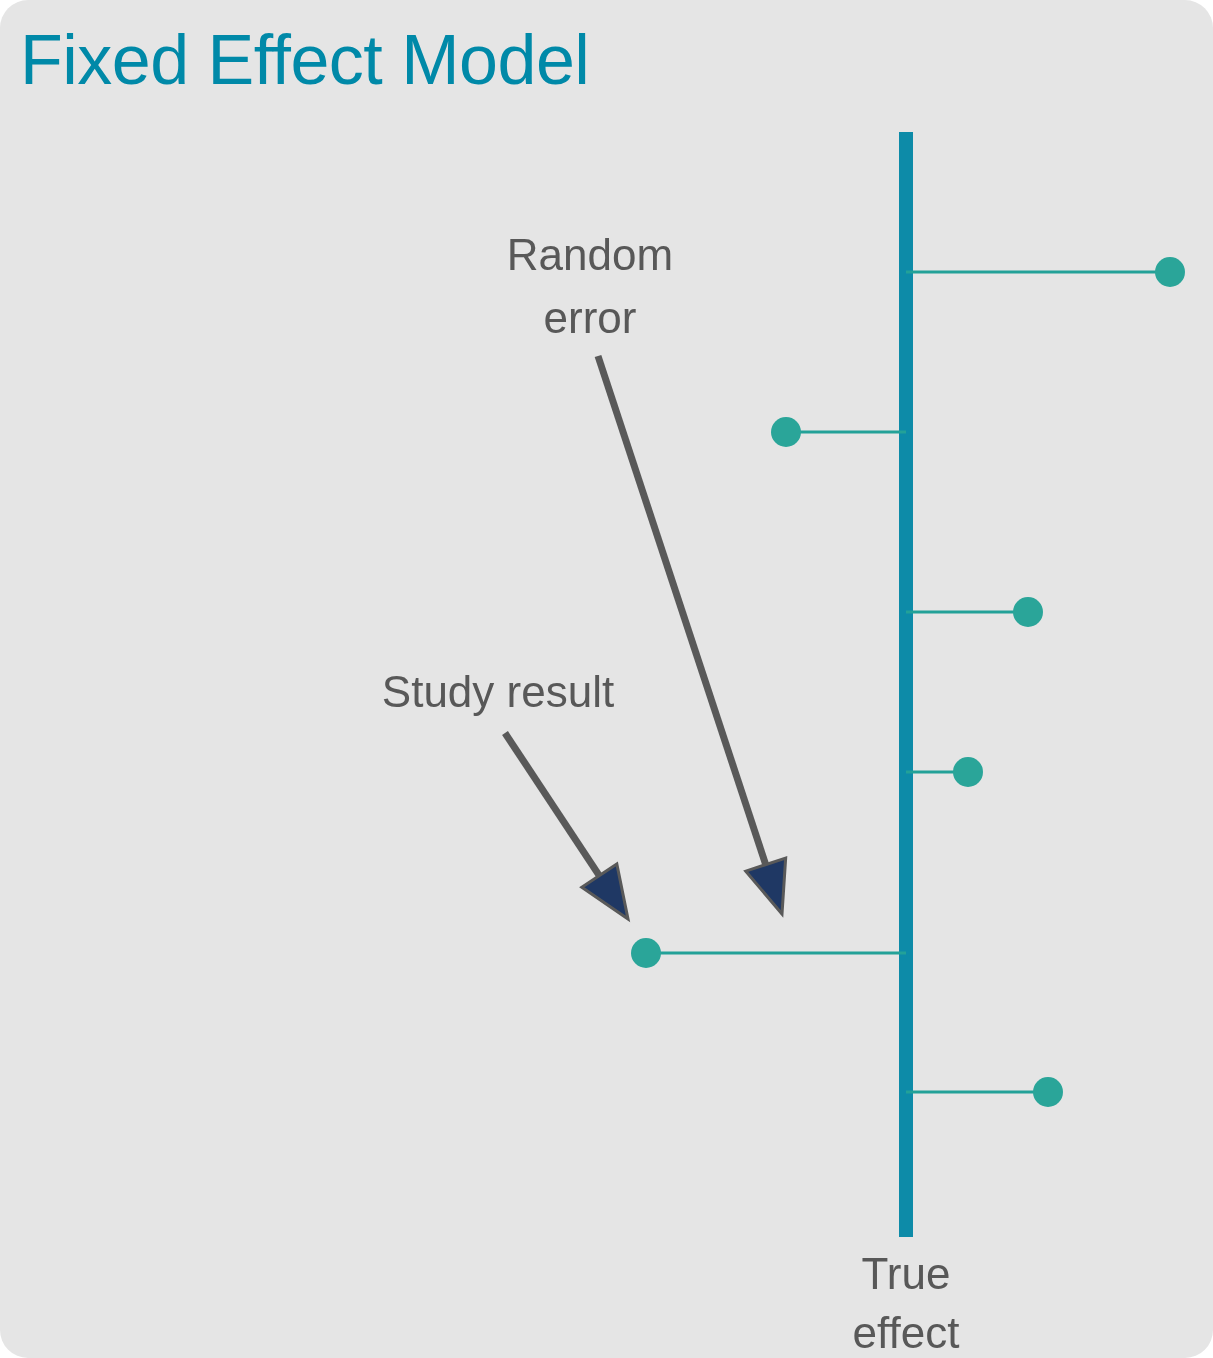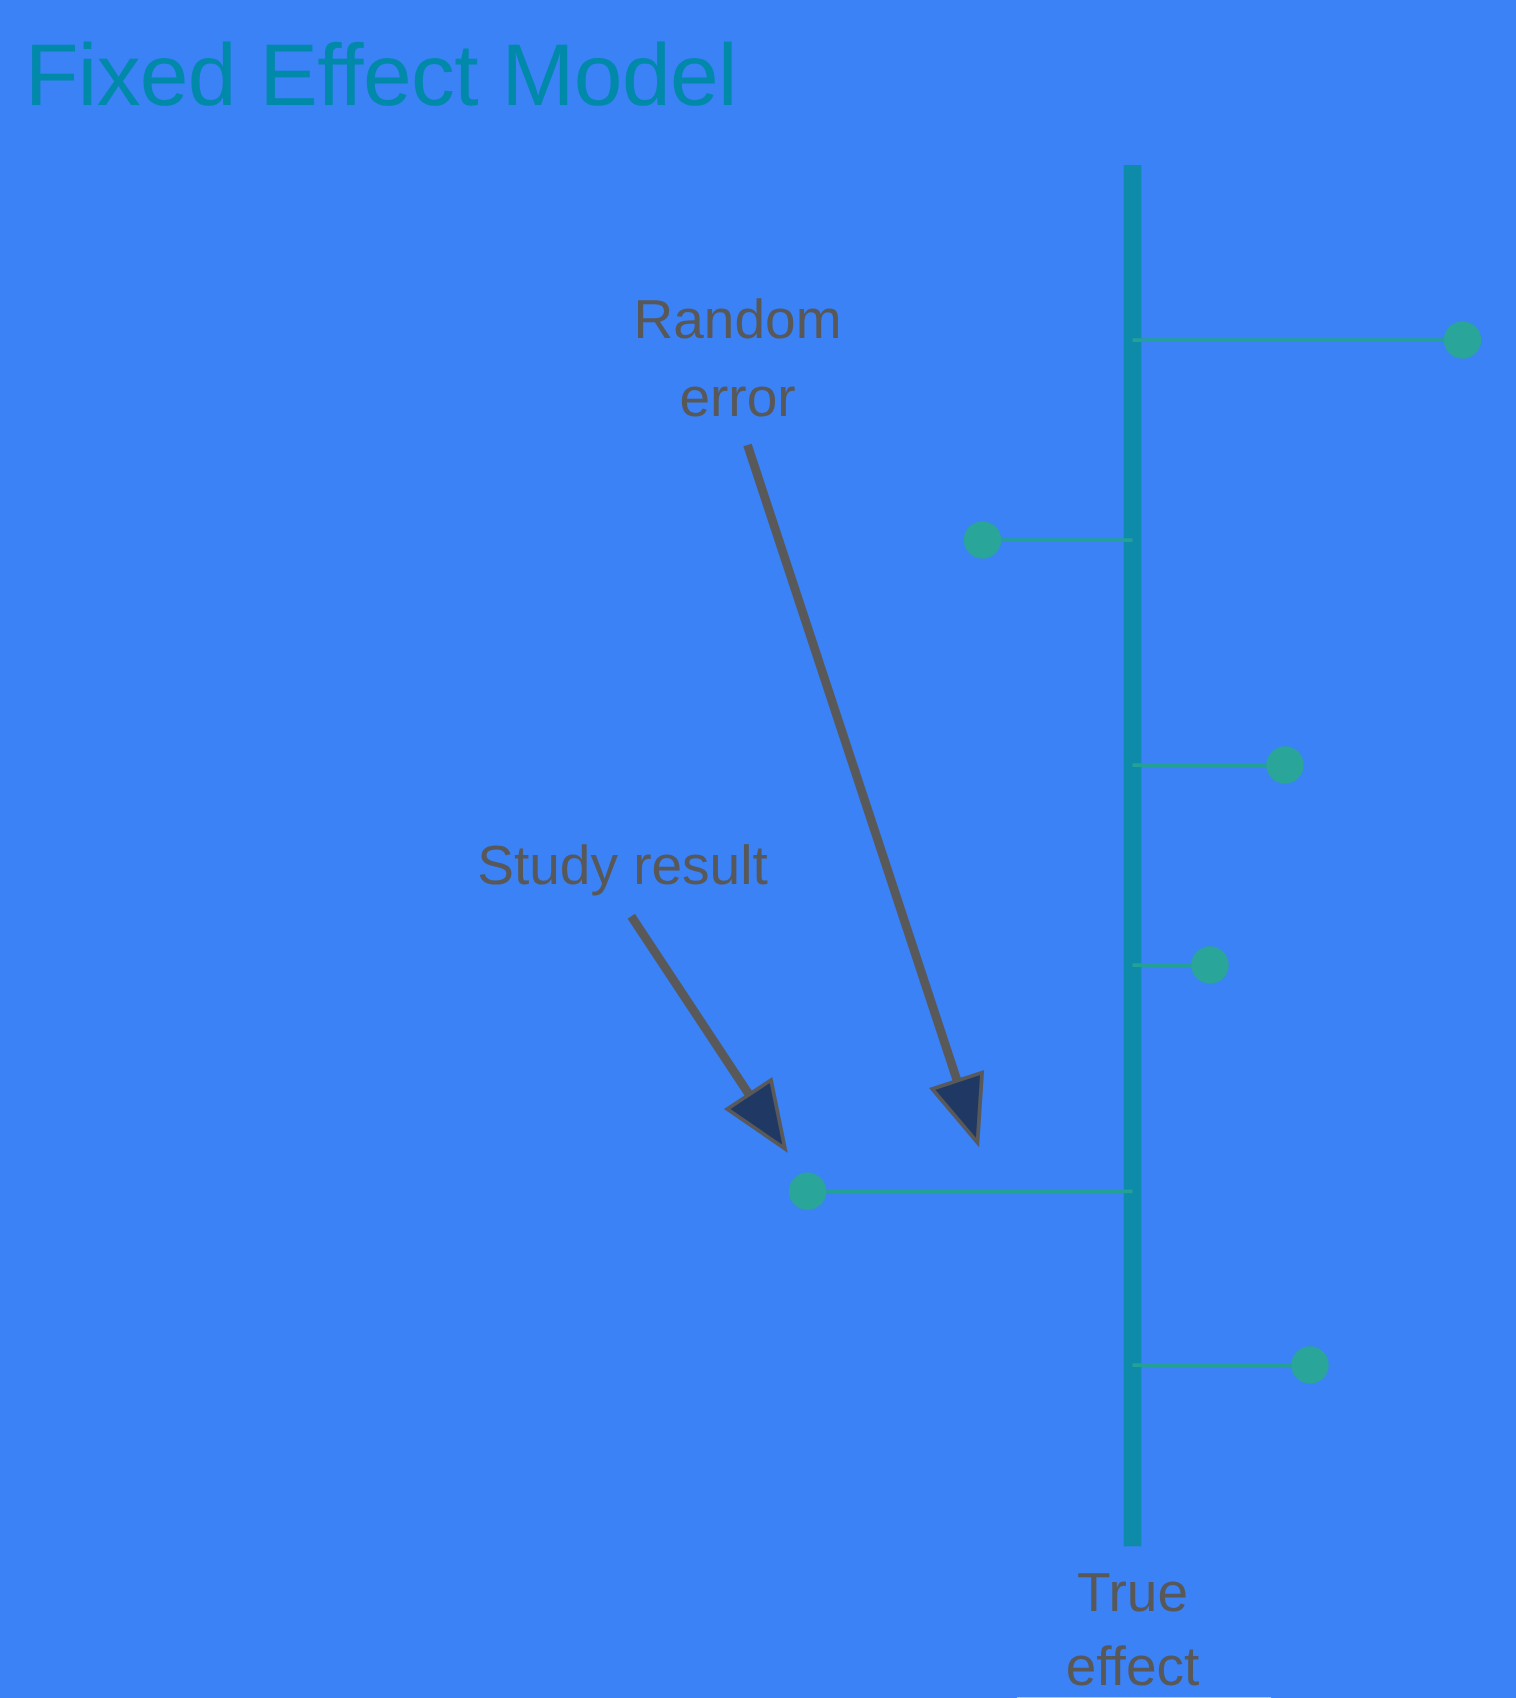--- a/index.html
+++ b/index.html
@@ -9,22 +9,23 @@
     background: #ffffff;
   }
   body {
     font-family: "Liberation Sans", sans-serif;
     -webkit-font-smoothing: antialiased;
   }
   #stage {
     position: relative;
     width: 1213px;
     height: 1358px;
-    background: #3b82f6;
+    background: #e5e5e5;
     overflow: hidden;
+    border-radius: 28px;
   }
   #diagram-svg {
     position: absolute;
     left: 0;
     top: 0;
     width: 1213px;
     height: 1358px;
     display: block;
   }
 

